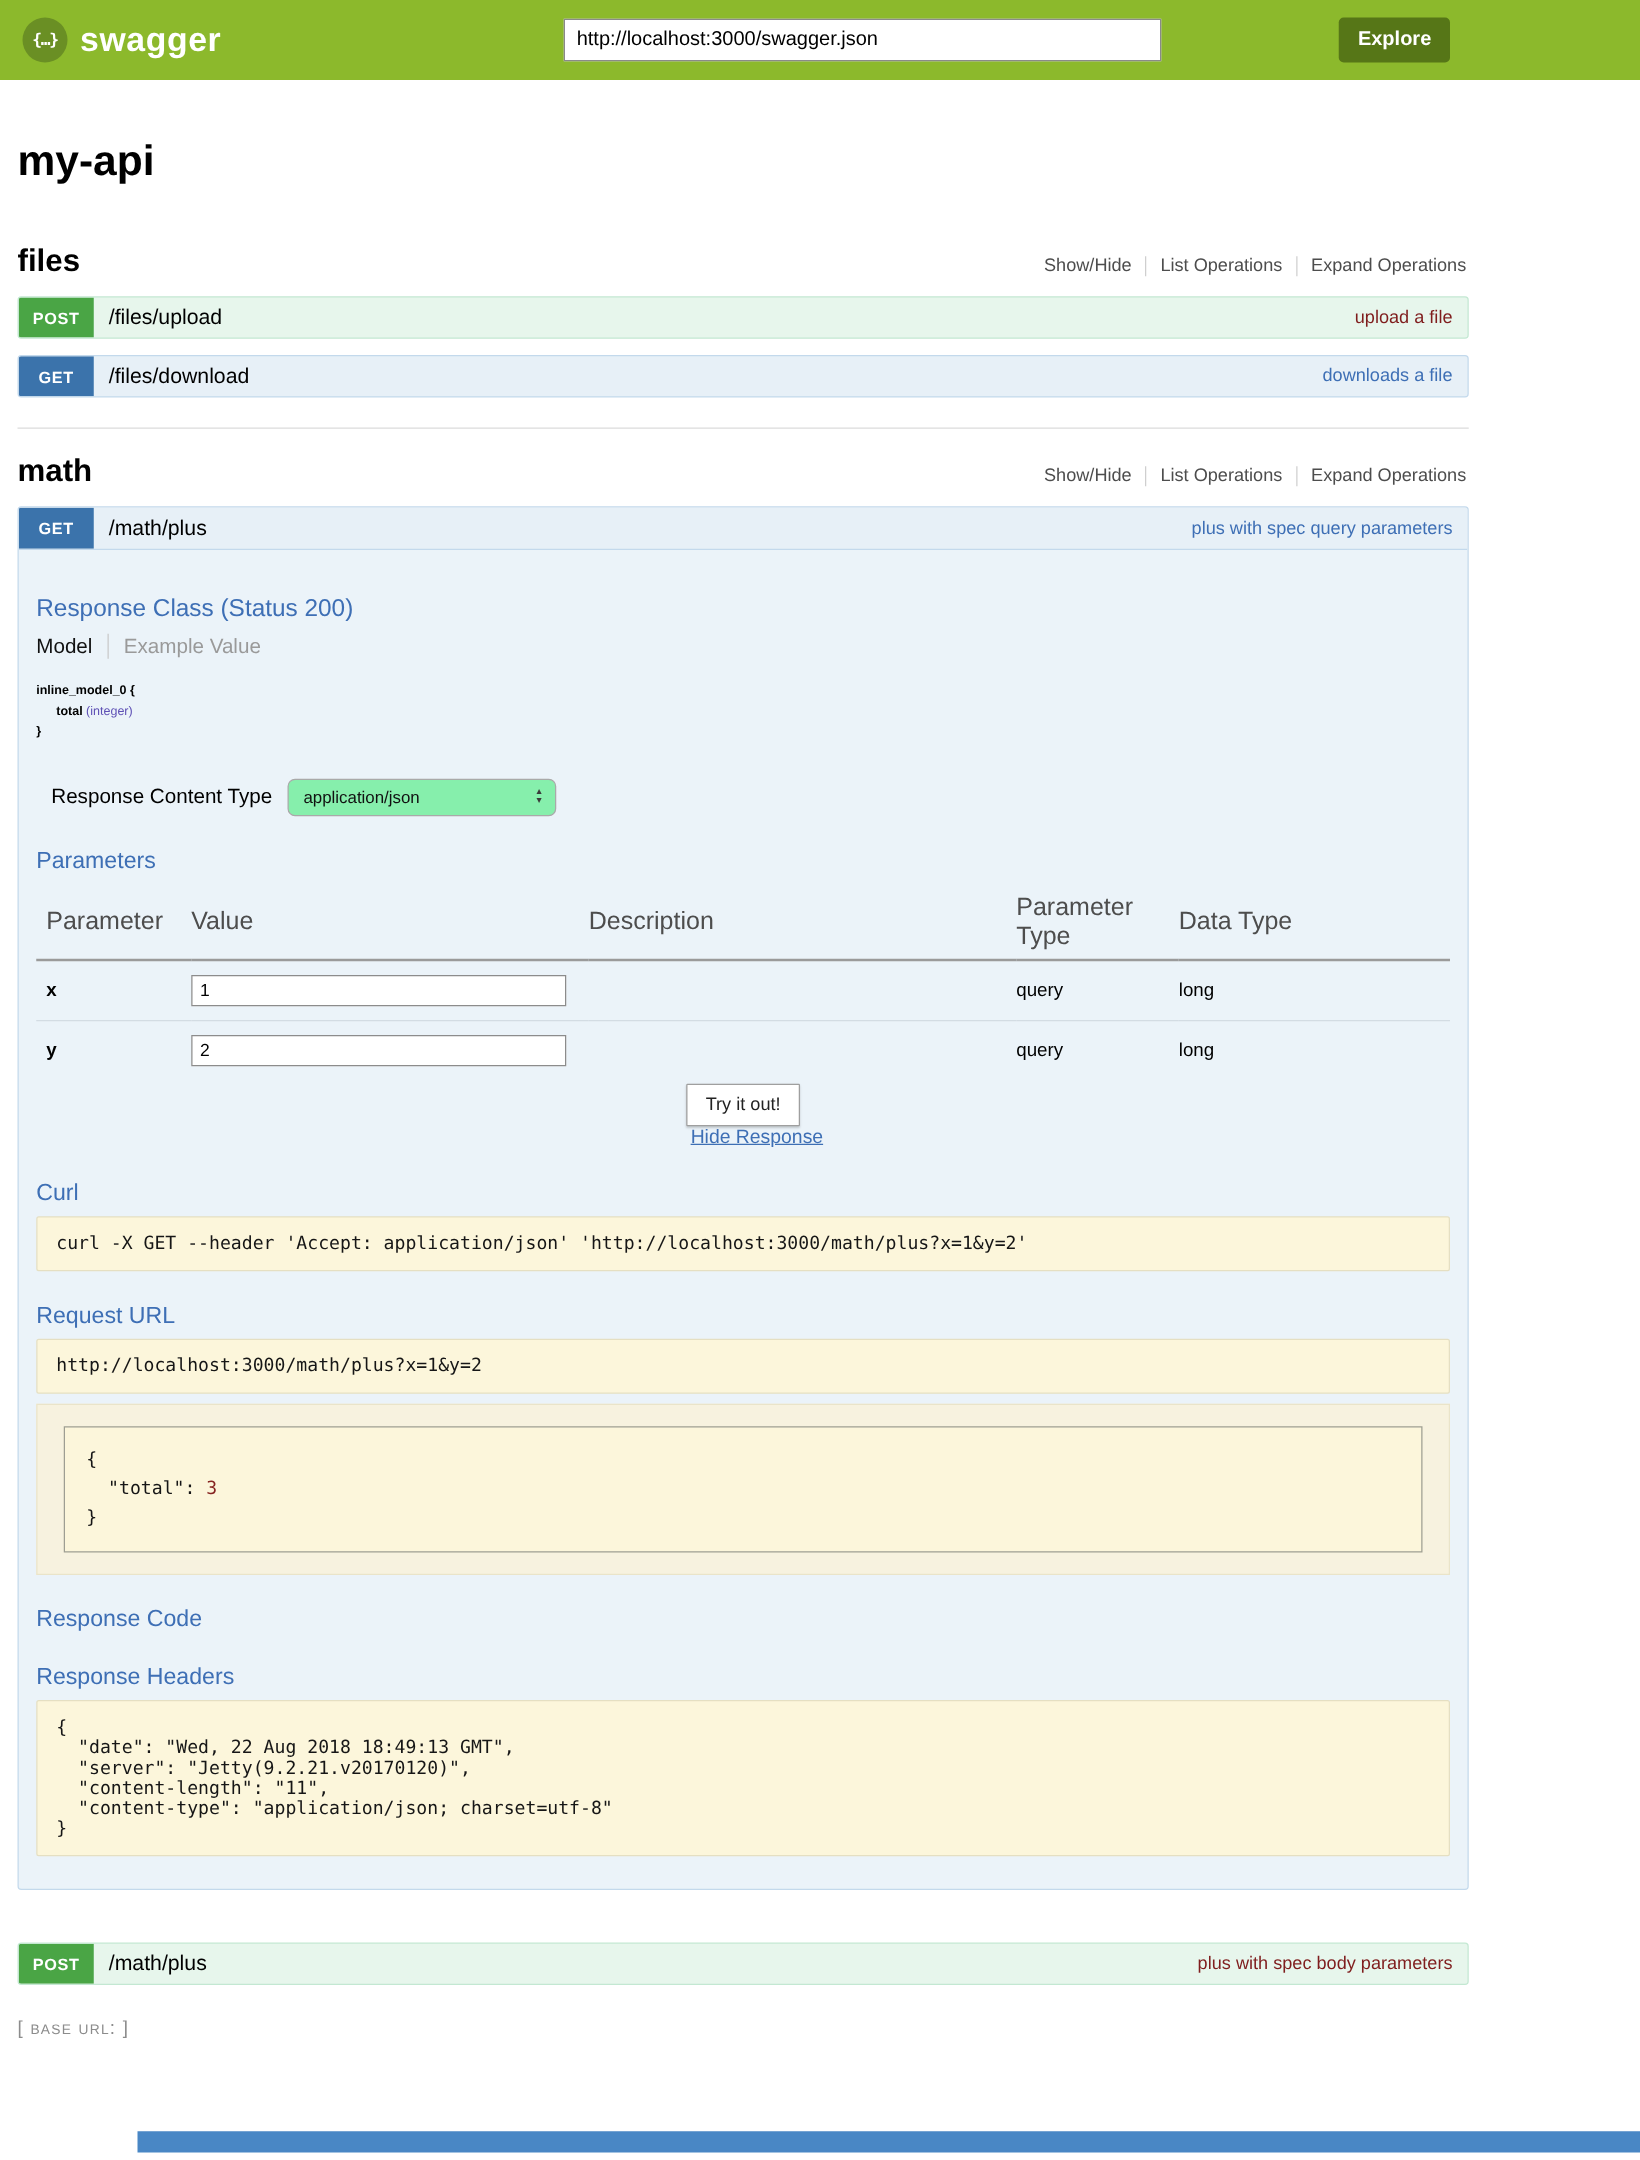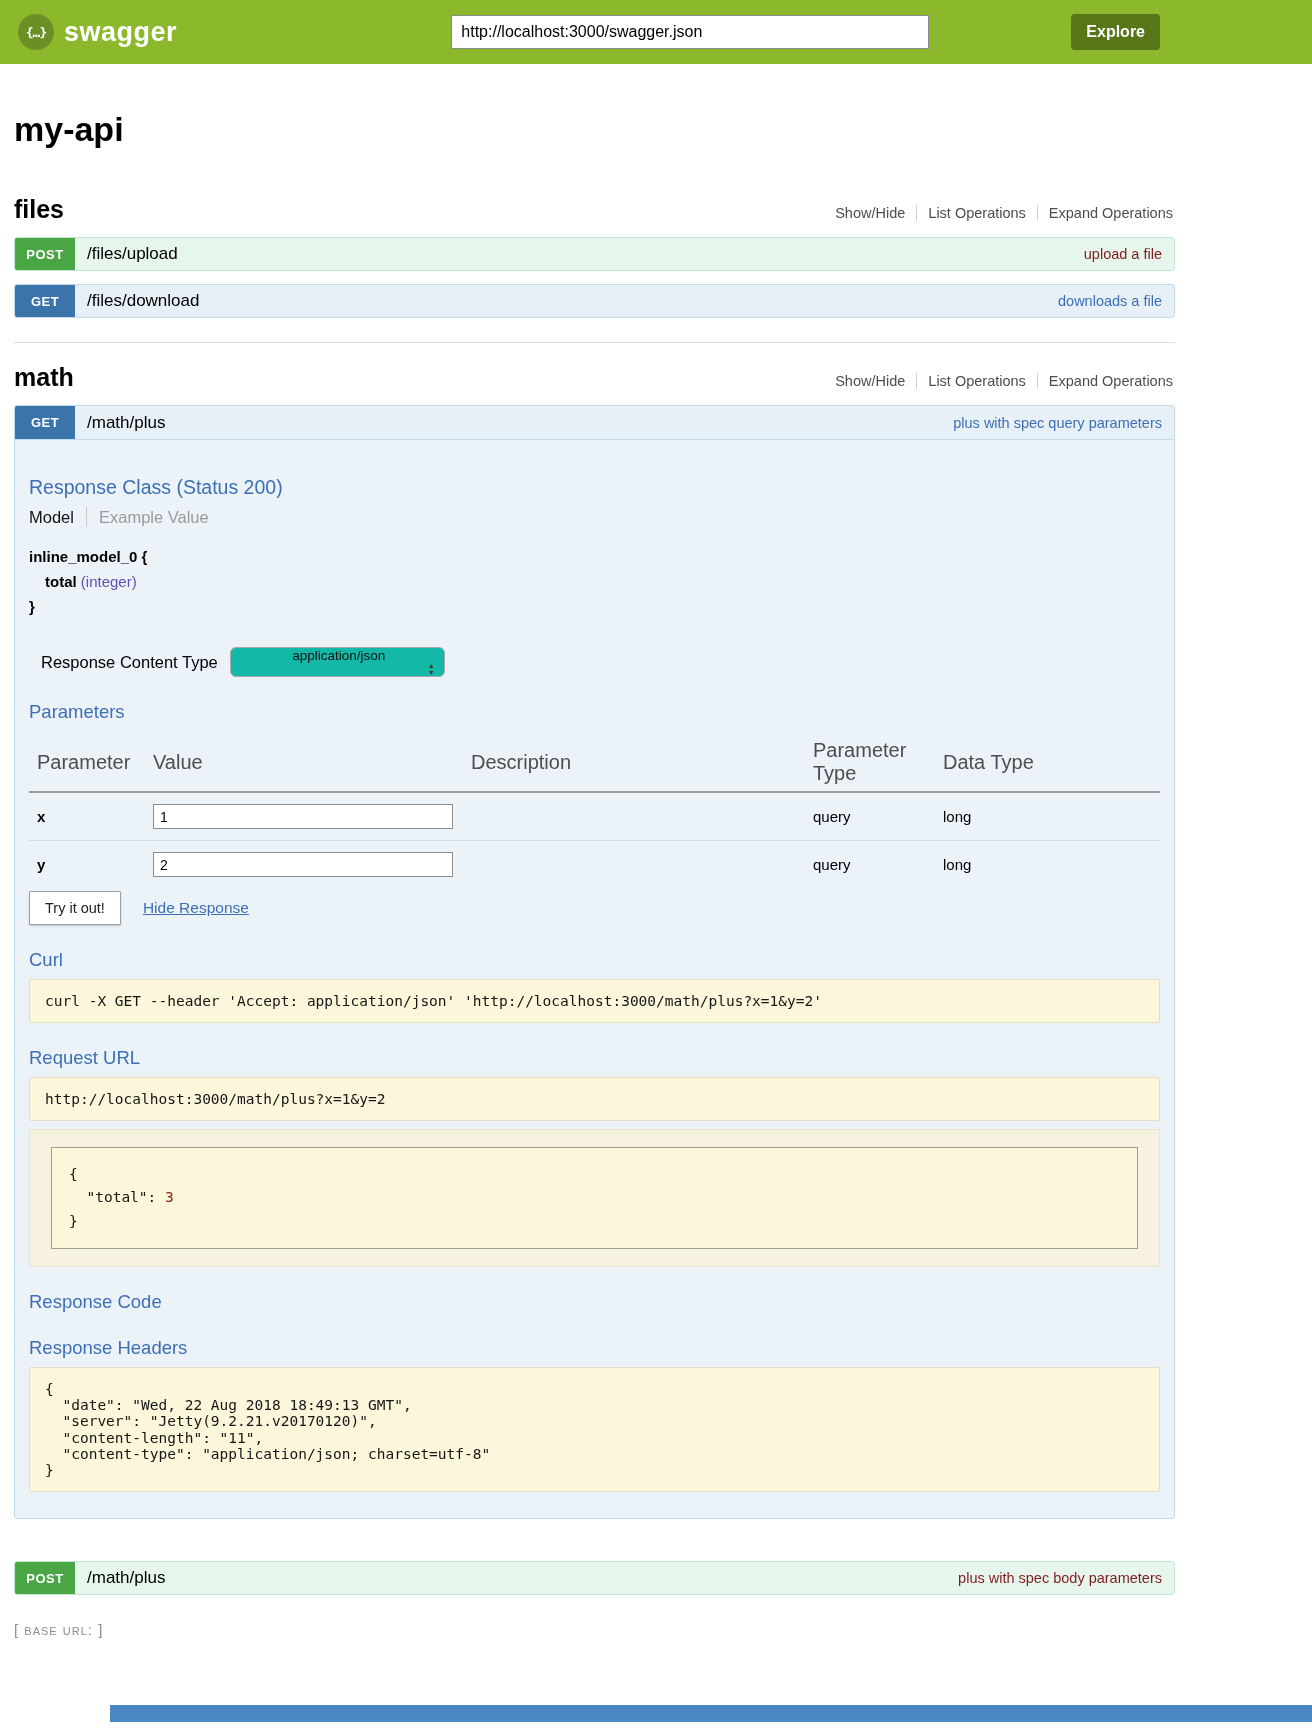--- a/index.html
+++ b/index.html
@@ -71,49 +71,49 @@
     overflow:hidden; margin-bottom:0;
   }
   .op-block .op-row { border:none; border-bottom:1px solid #c3d9ec; border-radius:0; margin:0; background:#e7f0f7; }
   .panel-content { padding:10px 14px 18px; }
   .h-blue { color:#3e6fb5; font-size:18.5px; font-weight:400; margin:24px 0 8px; }
   .h-blue.first { margin-top:26px; font-size:19.5px; }
   .tabs { display:flex; align-items:center; margin:4px 0 18px; font-size:16.5px; }
   .tab-model { color:#111; cursor:pointer; }
   .tab-sep { border-left:1px solid #c9c9c9; height:20px; margin:0 12px; }
   .tab-example { color:#9a9a9a; cursor:pointer; }
-  .model-sig { font-size:15px; line-height:1.65; margin-bottom:20px; }
+  .model-sig { font-size:10px; line-height:1.65; margin-bottom:20px; }
   .model-open, .model-close { font-weight:bold; }
   .model-prop-row { padding-left:16px; }
   .model-prop { font-weight:bold; }
   .model-type { color:#5e50b5; }
   .rct-row { display:flex; align-items:center; margin:28px 12px 6px; }
   .rct-label { font-size:16.5px; }
   .select-box {
     margin-left:12px; width:215px; height:30px;
-    border:1px solid #a9a9a9; border-radius:6px; background:#14b8a6;
+    border:1px solid #a9a9a9; border-radius:6px; background:#86efac;
     display:flex; align-items:center; padding:0 9px 0 12px;
-    font-size:13.5px; color:#111; cursor:pointer;flex-direction:column;
+    font-size:13.5px; color:#111; cursor:pointer;
   }
   .select-arrows { margin-left:auto; display:flex; flex-direction:column; font-size:7px; line-height:6.5px; color:#3a3a3a; }
   
   table.params { width:100%; border-collapse:collapse; margin-top:4px; }
   table.params th {
     font-weight:400; color:#4d4d4d; font-size:20px; text-align:left;
     padding:8px 0 6px; border-bottom:2px solid #9a9a9a;
   }
   table.params th.c1, table.params td.c1 { padding-left:8px; }
   table.params td { padding:11px 0; border-bottom:1px solid #d3dce3; font-size:15px; vertical-align:middle; }
   table.params tr.last td { border-bottom:none; padding-bottom:8px; }
   td.pname { font-weight:bold; }
   input.param-input {
     width:300px; height:25px; border:1px solid #8c8c8c; background:#fff;
     padding:2px 6px; font-size:14px; font-family:"Liberation Sans", sans-serif;
   }
-  .try-row { display:flex; align-items:center; margin:6px 0 2px; }
+  .try-row { display:flex; align-items:center; margin:6px 0 2px;flex-direction:column; }
   .try-btn {
     background:#fff; border:1px solid #9f9f9f; border-radius:1px;
     box-shadow:0 1px 2px rgba(0,0,0,.18);
     font-size:14.5px; padding:8px 15px; color:#222; cursor:pointer;
     font-family:"Liberation Sans", sans-serif;
   }
   .hide-link { margin-left:22px; color:#3e6fb5; text-decoration:underline; font-size:15.5px; cursor:pointer; }
   
   .codebox {
     background:#fcf6db; border:1px solid #e5dfc2; border-radius:2px;

